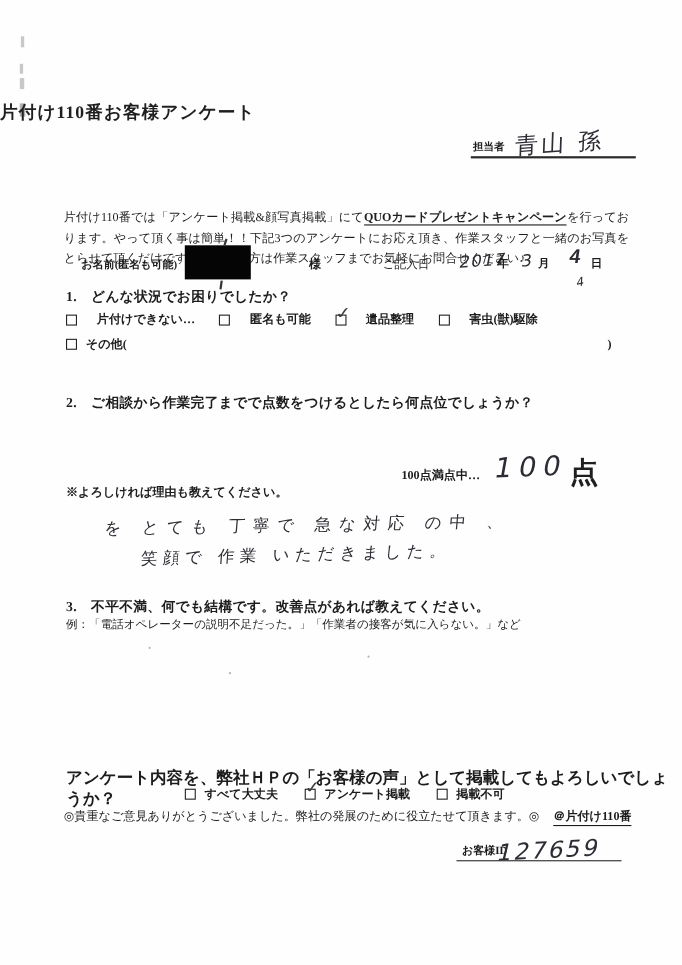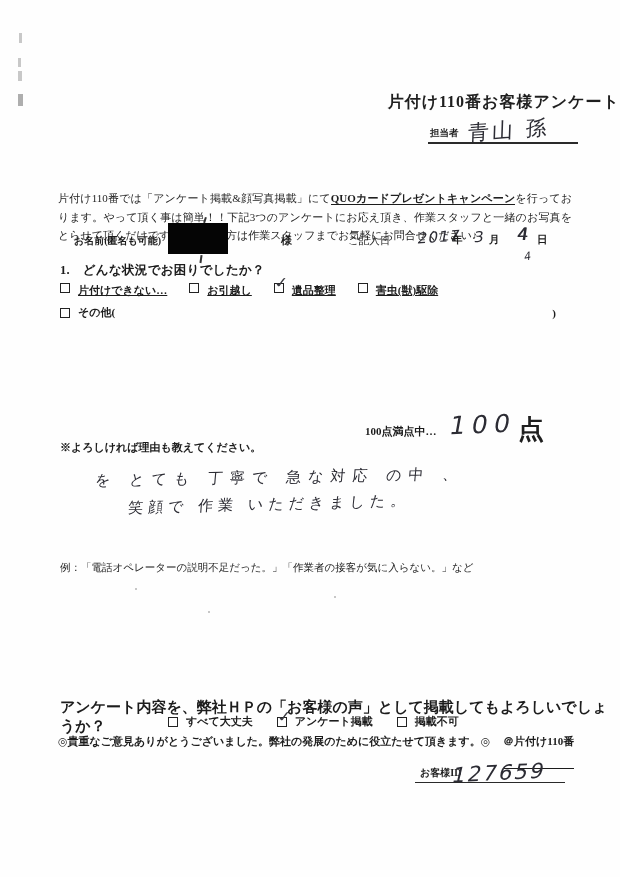--- a/index.html
+++ b/index.html
@@ -13,21 +13,21 @@
     color: #1c1c1c;
     overflow: hidden;
   }
   .abs { position: absolute; }
   .printed { color:#1f1f1f; }
 
   
   .artifact { position:absolute; background:#9a9a9a; opacity:.55; }
 
   
-  .title { left:0; right:0; top:92px; text-align:right; font-size:16px; font-weight:bold; letter-spacing:1px; }
+  .title { left:0; right:0; top:92px; text-align:left; font-size:16px; font-weight:bold; letter-spacing:1px; }
 
   
   .staff-block { left:428px; top:100px; width:150px; height:44px; border-bottom:2px solid #2a2a2a;text-align:center; }
   .staff-label { position:absolute; left:2px; bottom:2px; font-size:9.5px; font-weight:bold; }
   .hw { font-family:"DejaVu Sans", sans-serif; color:#2c2c34; }
   .staff-sig { position:absolute; left:40px; bottom:-2px; font-size:21px; transform:rotate(-4deg) skewX(-6deg); letter-spacing:3px; white-space:nowrap; }
 
   
   .intro { left:58px; top:158px; width:514px; font-size:11px; line-height:18.5px; text-align:justify;margin-top:31px; }
   .campaign { font-weight:bold; border-bottom:1.5px solid #1c1c1c; }
@@ -48,41 +48,41 @@
   .hw-day-note { left:524px; top:250px; font-size:11px; transform:rotate(-12deg) skewX(-15deg); }
 
   
   .q-title { font-size:12.5px; font-weight:bold; letter-spacing:.3px; }
   .q1-title { left:60px; top:262px; }
   .checkbox { width:10px; height:10px; border:1.4px solid #222; position:relative; flex:0 0 auto; background:transparent; }
   .tick { display:none; position:absolute; left:0px; top:-9px; font-size:14px; color:#3a3a40; font-family:"DejaVu Sans",sans-serif; transform:scaleX(1.35) rotate(-8deg); transform-origin:bottom left; }
   .checked .tick { display:block; }
   .cb-label { font-size:11px; font-weight:bold; white-space:nowrap; }
   .q1-opts { left:60px; top:283px; display:flex; gap:0; }
-  .q1-opts .opt { display:flex; align-items:flex-start; gap:8px; margin-right:22px;text-decoration:underline; }
+  .q1-opts .opt { display:flex; align-items:center; gap:18px; margin-right:22px; }
   .q1-other { left:60px; top:305px; display:flex; align-items:center; gap:8px; width:496px; }
   .other-close { position:absolute; right:0; font-size:11px; font-weight:bold; }
 
   .q2-title { left:60px; top:358px; }
   .score-scale { left:365px; top:424px; font-size:11px; font-weight:bold; }
   .hw-score { left:450px; top:410px; font-size:25px; letter-spacing:6px; transform:skewX(-12deg) rotate(-2deg); font-weight:normal; }
   .score-unit { left:518px; top:412px; font-size:26px; font-weight:bold; }
   .reason-label { left:60px; top:440px; font-size:11px; font-weight:bold;text-align:center; }
   .hw-reason1 { left:95px; top:468px; font-size:15px; letter-spacing:7px; transform:rotate(-1deg) skewX(-6deg); white-space:nowrap; }
   .hw-reason2 { left:128px; top:495px; font-size:15px; letter-spacing:5px; transform:rotate(-1.5deg) skewX(-6deg); white-space:nowrap; }
 
   .q3-title { left:60px; top:543px; }
   .q3-example { left:60px; top:561px; font-size:10.5px; }
 
   
   .publish-q { left:60px; top:698px; font-size:15px; font-weight:bold; }
   .publish-opts { left:168px; top:714px; display:flex; }
   .publish-opts .opt { display:flex; align-items:center; gap:8px; margin-right:24px; }
-  .thanks { left:58px; top:734px; font-size:11px; font-weight:bold;text-align:center; }
-  .brand { left:503px; top:734px; font-size:11px; font-weight:bold; border-bottom:1.6px solid #1c1c1c; padding-bottom:19px; }
+  .thanks { left:58px; top:734px; font-size:11px; font-weight:normal;text-align:center; }
+  .brand { left:503px; top:734px; font-size:11px; font-weight:bold; border-bottom:1.6px solid #1c1c1c; padding-bottom:1px; }
   .cid-block { left:415px; top:752px; width:150px; height:31px; border-bottom:1.6px solid #2a2a2a; }
   .cid-label { position:absolute; left:5px; bottom:2px; font-size:10px; font-weight:bold; }
   .cid-value { position:absolute; left:38px; bottom:-3px; font-size:21px; letter-spacing:2px; transform:skewX(-16deg) rotate(-3deg); white-space:nowrap; }
 
   .speck { position:absolute; background:#b5b5b5; width:2px; height:2px; border-radius:1px; }
 </style>
 </head>
 <body>
 
 <div class="page">
@@ -118,46 +118,48 @@
   <div class="abs hw hw-day-note">4</div>
 
   <div class="abs q-title q1-title">1.　どんな状況でお困りでしたか？</div>
   <div class="abs q1-opts">
     <span class="opt">
       <span class="checkbox"></span>
       <span class="cb-label">片付けできない…</span>
     </span>
     <span class="opt">
       <span class="checkbox"></span>
-      <span class="cb-label">お引越し</span>
+      <span class="cb-label">匿名も可能</span>
     </span>
     <span class="opt">
       <span class="checkbox checked">
           <span class="tick">✓</span>
         </span>
       <span class="cb-label">遺品整理</span>
     </span>
     <span class="opt">
       <span class="checkbox"></span>
       <span class="cb-label">害虫(獣)駆除</span>
     </span>
   </div>
   <div class="abs q1-other">
     <span class="checkbox"></span>
     <span class="cb-label">その他(</span>
     <span class="other-close">)</span>
   </div>
 
+  <div class="abs q-title q2-title">2.　ご相談から作業完了までで点数をつけるとしたら何点位でしょうか？</div>
   <div class="abs score-scale">100点満点中…</div>
   <div class="abs hw hw-score">100</div>
   <div class="abs score-unit printed">点</div>
   <div class="abs reason-label">※よろしければ理由も教えてください。</div>
   <div class="abs hw hw-reason1">を とても 丁寧で 急な対応 の中 、</div>
   <div class="abs hw hw-reason2">笑顔で 作業 いただきました。</div>
 
+  <div class="abs q-title q3-title">3.　不平不満、何でも結構です。改善点があれば教えてください。</div>
   <div class="abs q3-example">例：「電話オペレーターの説明不足だった。」「作業者の接客が気に入らない。」など</div>
 
   <div class="speck" style="left:135px; top:588px;"></div>
   <div class="speck" style="left:208px; top:611px;"></div>
   <div class="speck" style="left:334px; top:596px;"></div>
 
   <div class="abs publish-q">アンケート内容を、弊社ＨＰの「お客様の声」として掲載してもよろしいでしょうか？</div>
   <div class="abs publish-opts">
     <span class="opt">
       <span class="checkbox"></span>

